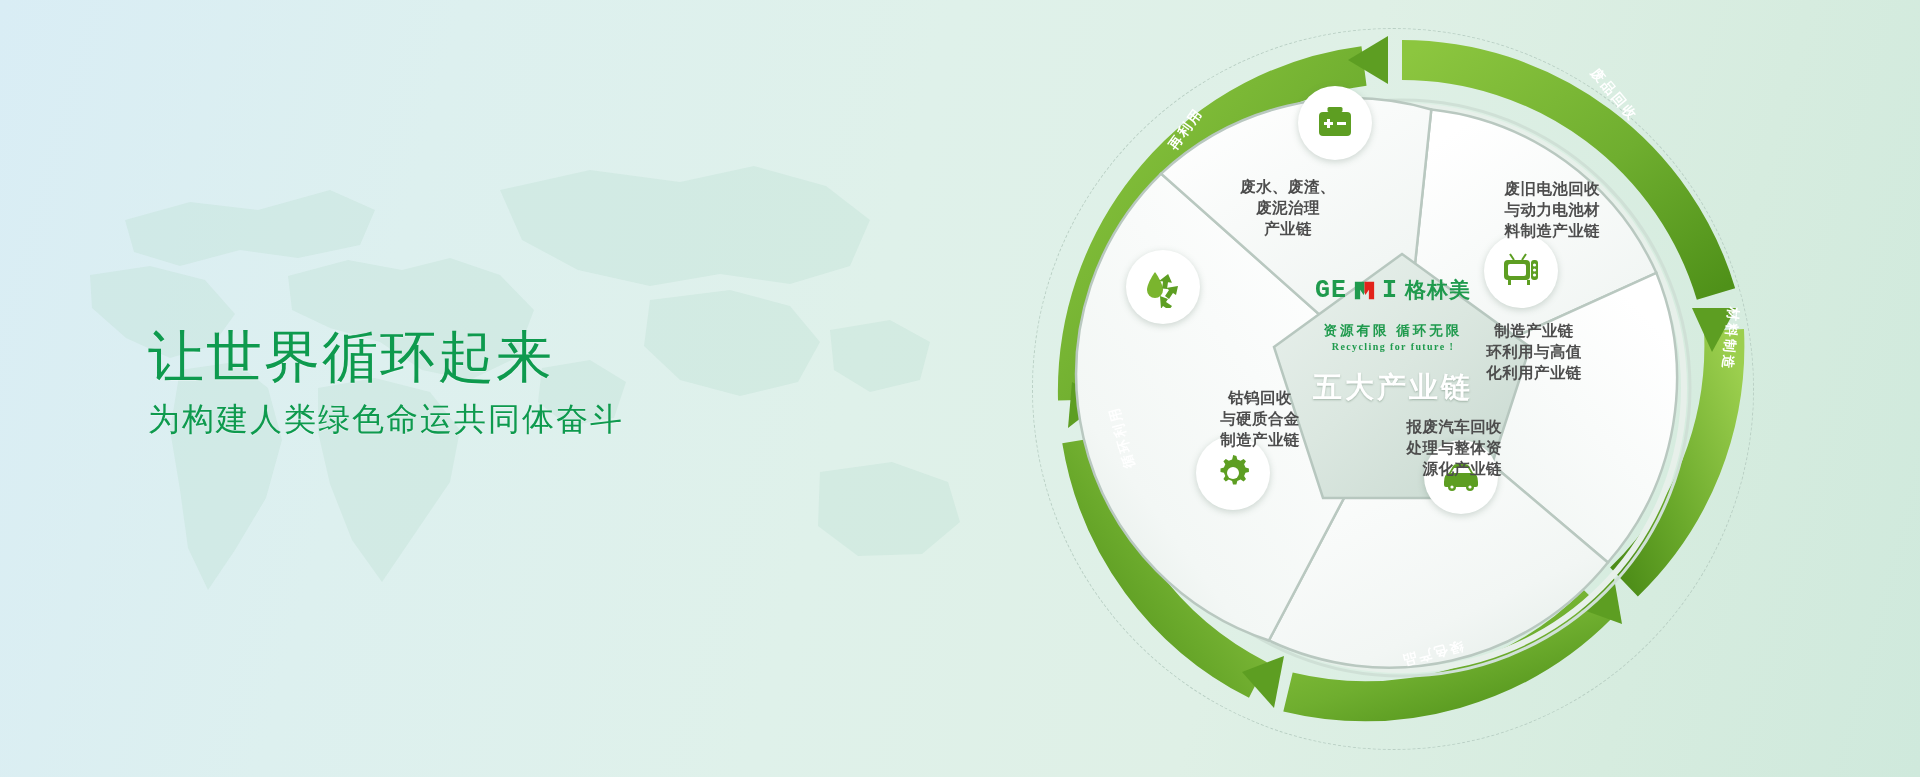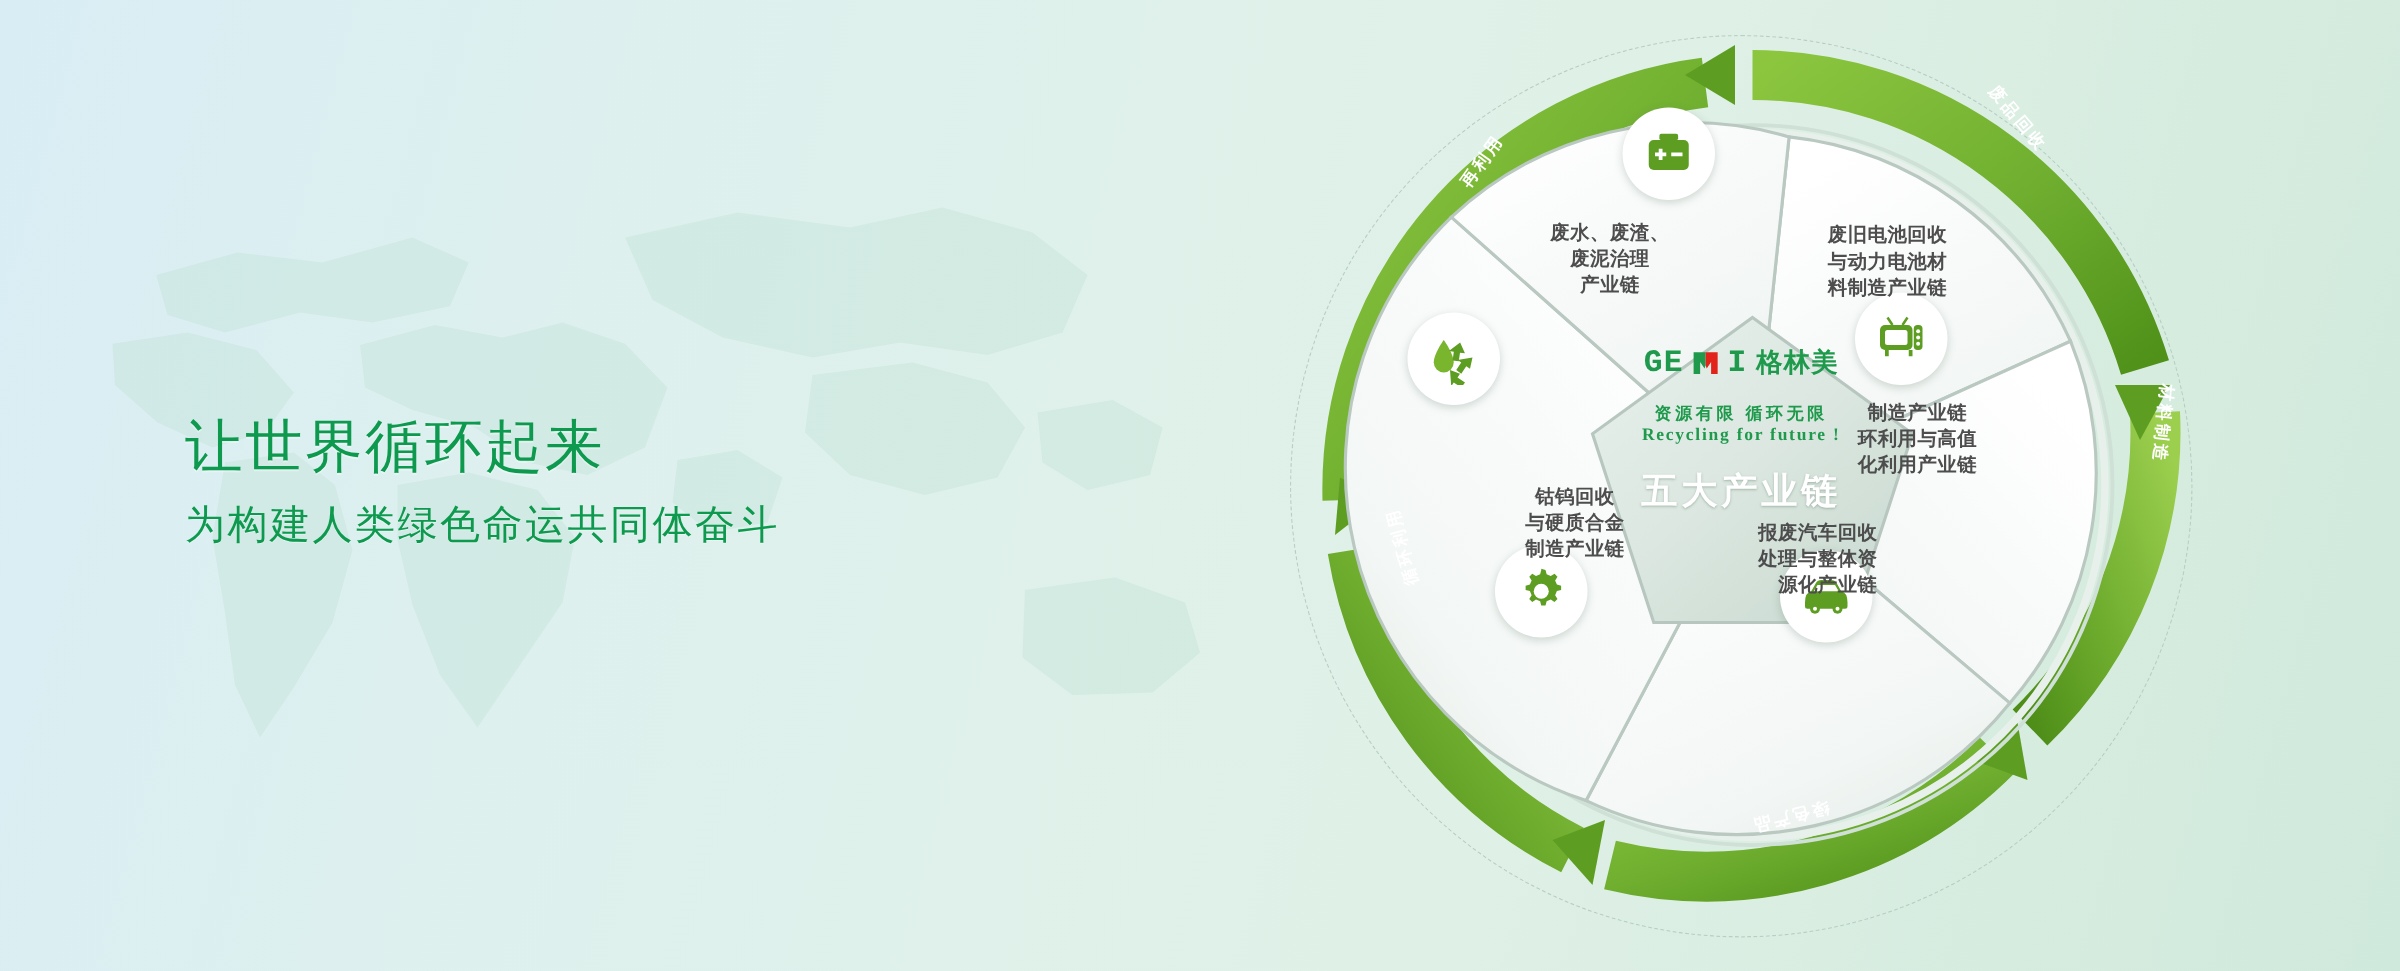--- a/index.html
+++ b/index.html
@@ -22,21 +22,21 @@
   #worldmap svg{width:100%;height:100%;}
 
   
   #headline{
     position:absolute;left:148px;top:326px;
     color:#0e9a4e;
     letter-spacing:2px;
     line-height:62px;
     text-shadow:0 1px 0 rgba(255,255,255,.35);
   }
-  #headline .l1{font-size:46px;display:block;}
+  #headline .l1{font-size:56px;display:block;}
   #headline .l2{font-size:32px;display:block;}
 
   
   #diagram{
     position:absolute;left:1012px;top:8px;width:800px;height:760px;
   }
   .dia-abs{position:absolute;}
 
   
   .dashed-ring{
@@ -72,21 +72,21 @@
     font-family:Liberation Mono, monospace;
     font-size:25px;font-weight:700;color:#1f9a4d;letter-spacing:1px;
     line-height:25px;
   }
   .gem-mark{width:21px;height:21px;display:block;}
   .gem-cn{font-size:21px;font-weight:700;color:#1f9a4d;letter-spacing:1px;}
   .slogan-cn{
     margin-top:18px;font-size:13.5px;color:#1f9a4d;letter-spacing:3px;font-weight:700;
   }
   .slogan-en{
-    margin-top:1px;font-size:14px;color:#1f9a4d;letter-spacing:1.4px;font-weight:700;
+    margin-top:1px;font-size:10px;color:#1f9a4d;letter-spacing:1.4px;font-weight:700;
     font-family:"Liberation Serif","DejaVu Serif",serif;
   }
   .five-chains{
     margin-top:16px;font-size:29px;font-weight:700;color:#ffffff;letter-spacing:3px;
     text-shadow:0 1px 2px rgba(90,120,100,.45);
   }
 
   
   .ring-cap{
     position:absolute;color:#ffffff;font-size:13.5px;letter-spacing:2.5px;font-weight:700;
@@ -236,21 +236,21 @@
 
     <div class="dia-abs badge" style="left:114px;top:242px;width:74px;height:74px;">
       <svg width="42" height="42" viewBox="0 0 42 42">
         <path d="M13 6 C13 6 5 17 5 24 a8 8 0 0 0 16 0 C21 17 13 6 13 6 Z" fill="#7ab52e"></path>
         <path d="M25 8 l5 8 -4 0 0 7 -5 0 0-7 -4 0 Z" fill="#5d9e22" transform="rotate(8 25 16)"></path>
         <path d="M36 20 l-2 9 -3-2 -4 6 -4-3 4-6 -3-2 Z" fill="#5d9e22"></path>
         <path d="M18 30 l8 3 -2 3 6 4 -3 4 -6-4 -2 3 Z" fill="#5d9e22"></path>
       </svg>
     </div>
 
-    <div class="seg-label" style="left:408px;top:170px;width:180px;">废旧电池回收
+    <div class="seg-label" style="left:408px;top:170px;width:180px;text-align:right;">废旧电池回收
 与动力电池材
 料制造产业链</div>
 
     <div class="seg-label" style="left:432px;top:312px;width:180px;">制造产业链
 环利用与高值
 化利用产业链</div>
 
     <div class="seg-label" style="left:310px;top:408px;width:180px;text-align:right;">报废汽车回收
 处理与整体资
 源化产业链</div>

